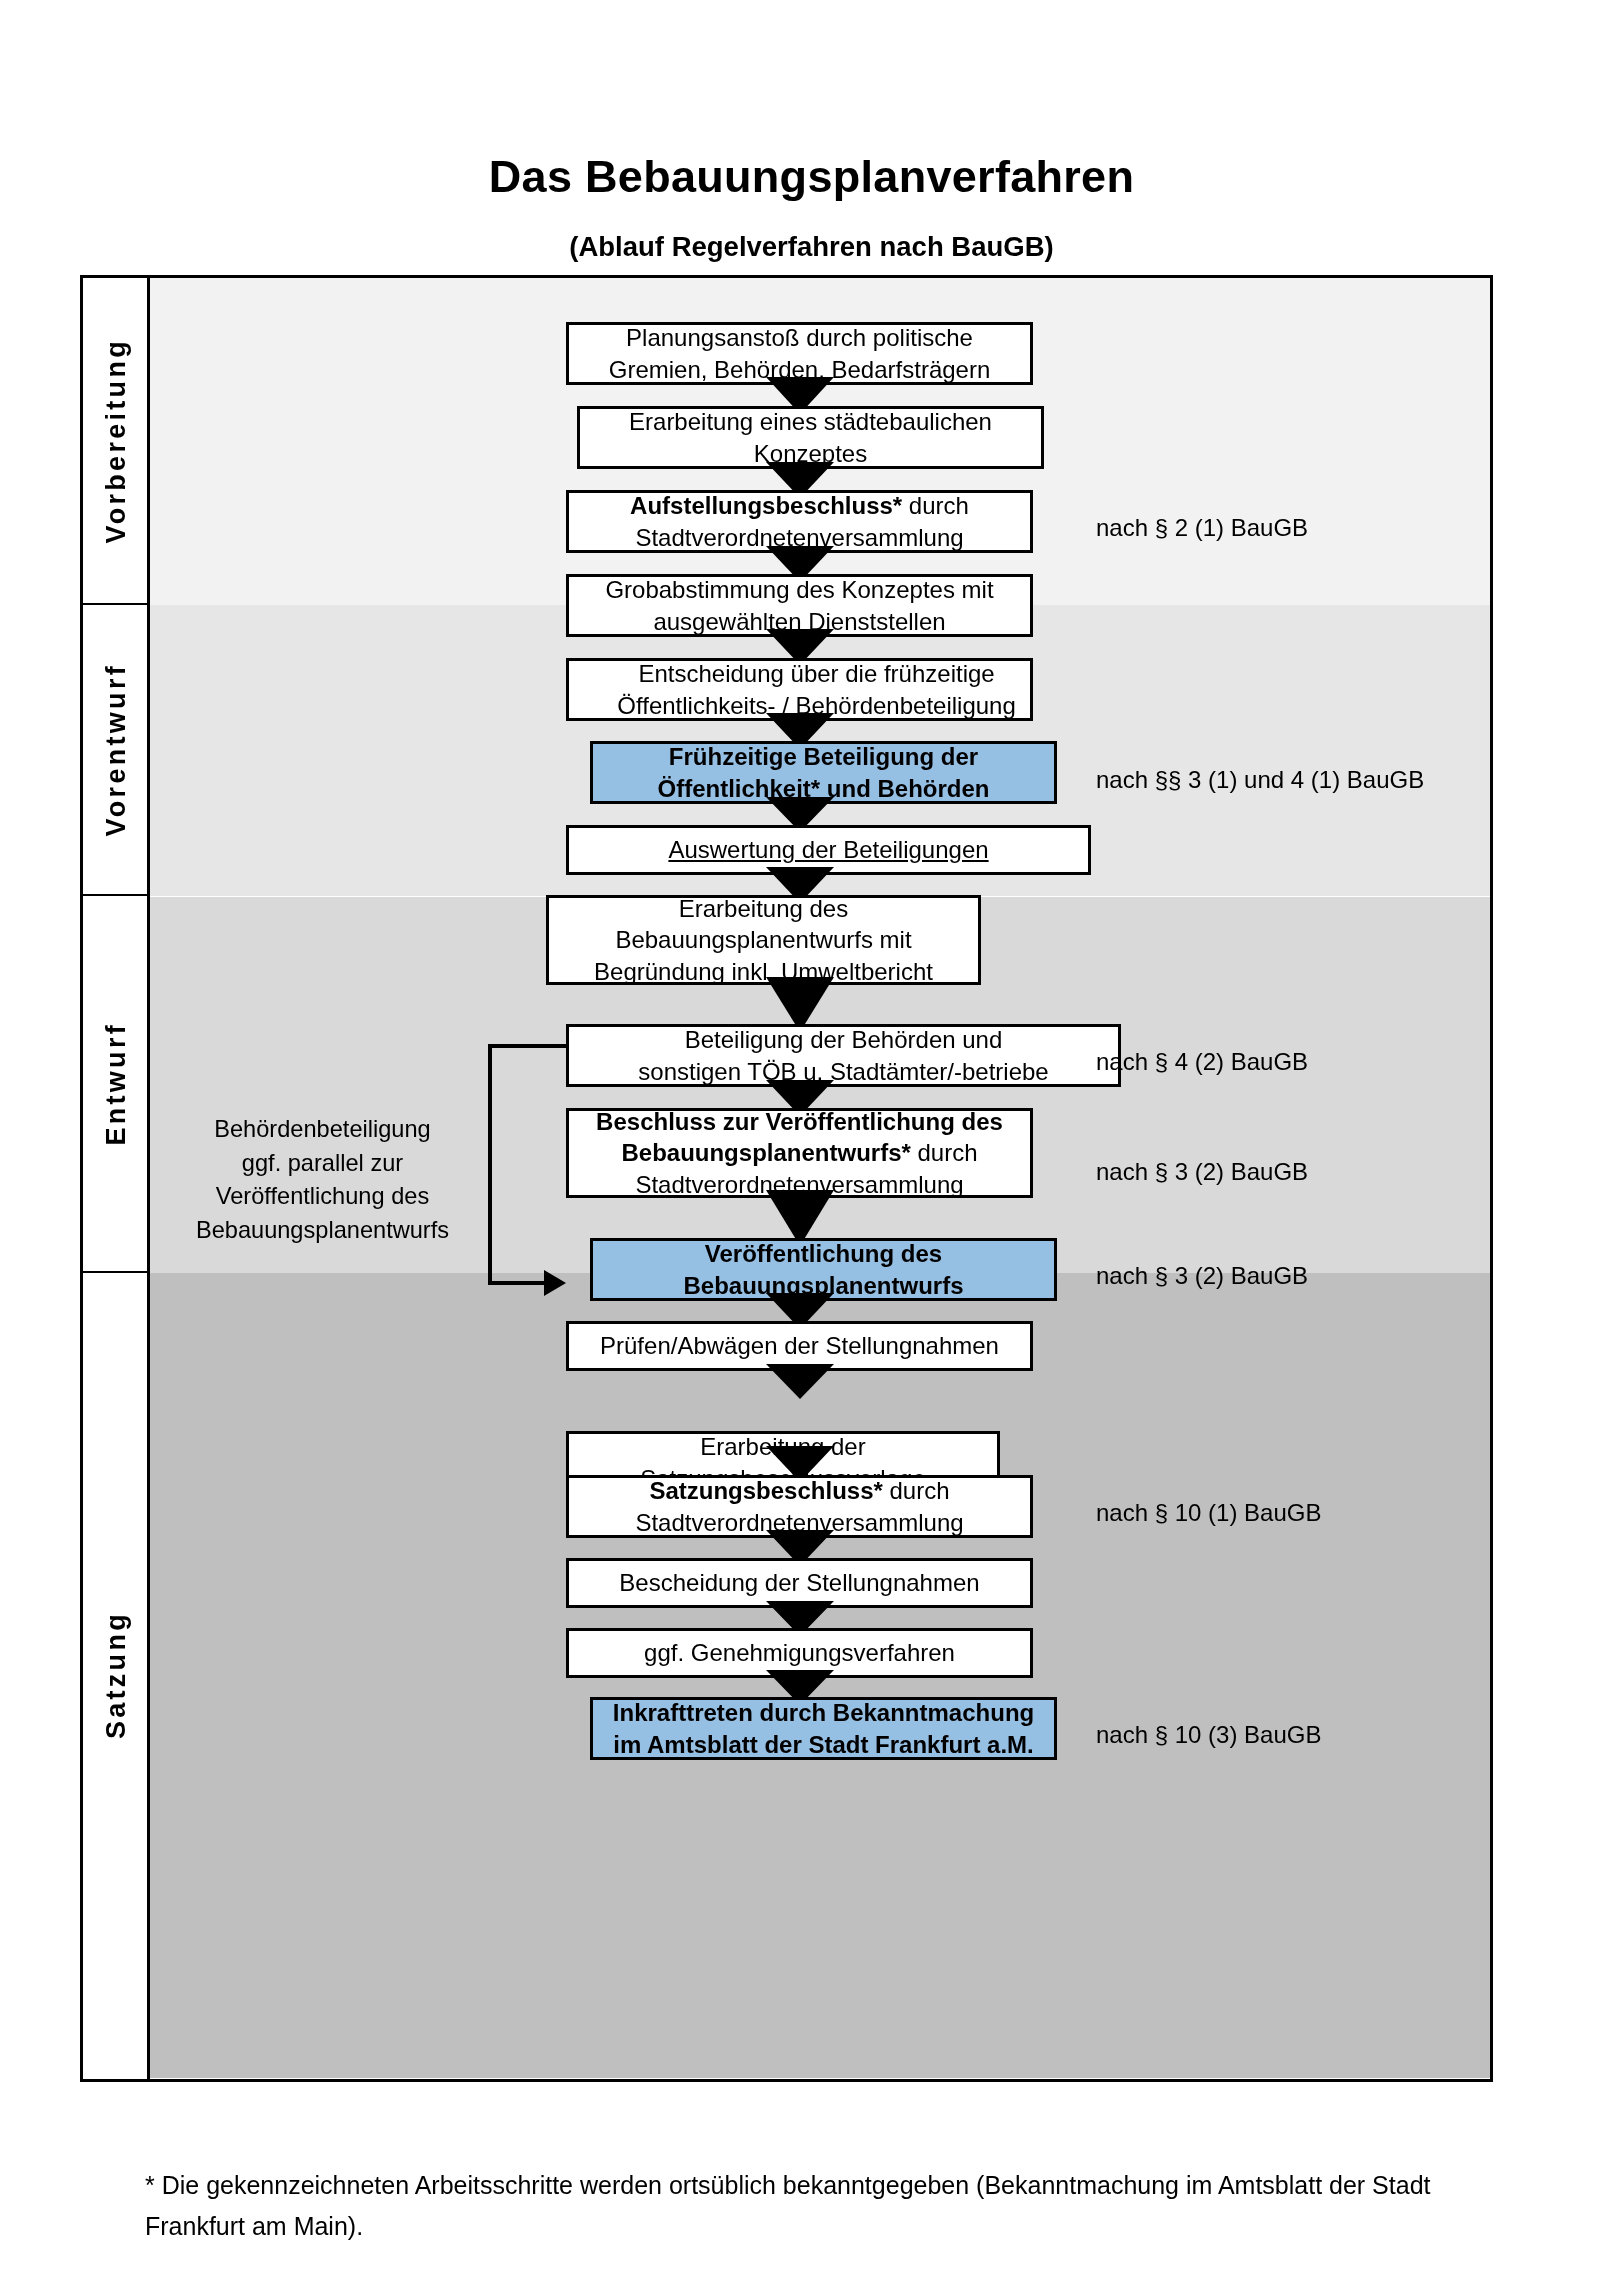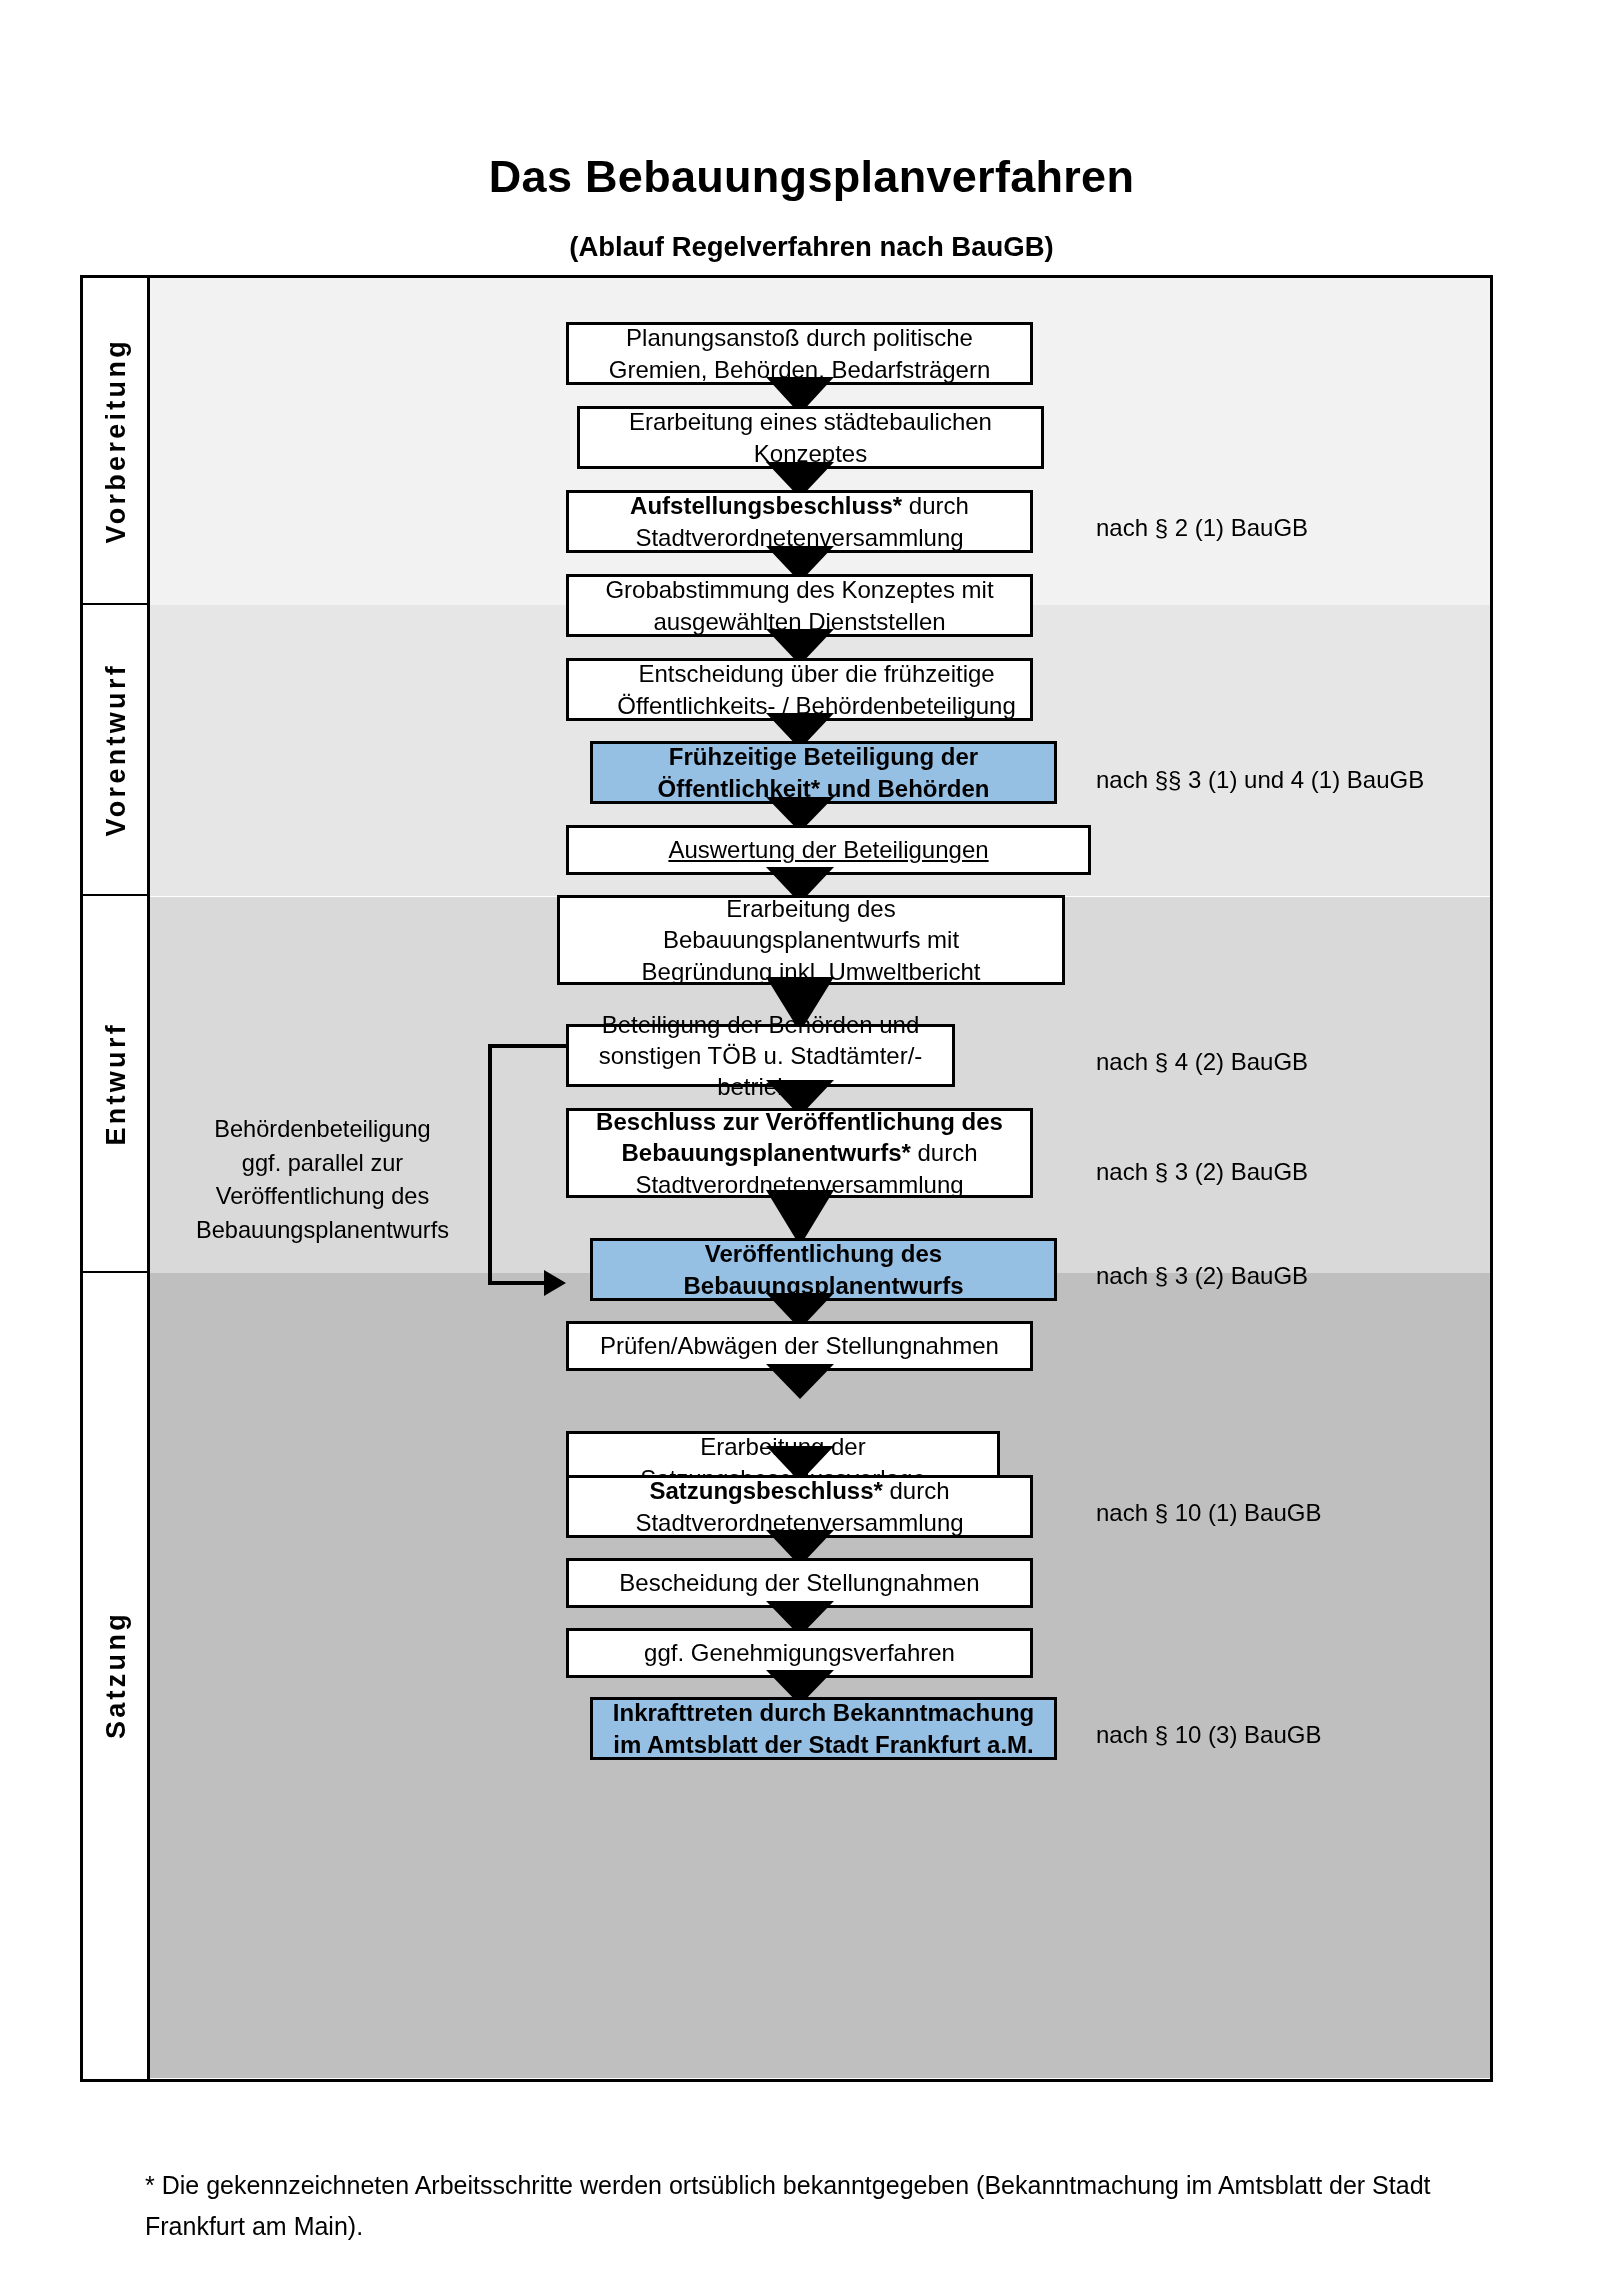--- a/index.html
+++ b/index.html
@@ -132,29 +132,29 @@
           <div><b>Öffentlichkeit* und Behörden</b></div>
         </div>
       </div>
       <div class="darrow" style="left: 683px; top: 519px; border-top-width: 35px;"></div>
       <div class="fbox" style="left: 483px; top: 547px; width: 525px; height: 50px; text-decoration: underline;">
         <div>
           <div>Auswertung der Beteiligungen</div>
         </div>
       </div>
       <div class="darrow" style="left: 683px; top: 589px; border-top-width: 36px;"></div>
-      <div class="fbox" style="left: 474px; top: 617px; width: 508px; height: 90px; text-align: center;">
+      <div class="fbox" style="left: 463px; top: 617px; width: 435px; height: 90px; text-align: center;">
         <div>
           <div>Erarbeitung des</div>
           <div>Bebauungsplanentwurfs mit</div>
           <div>Begründung inkl. Umweltbericht</div>
         </div>
       </div>
       <div class="darrow" style="left: 683px; top: 699px; border-top-width: 55px;"></div>
-      <div class="fbox" style="left: 483px; top: 746px; width: 389px; height: 63px;">
+      <div class="fbox" style="left: 483px; top: 746px; width: 555px; height: 63px;">
         <div>
           <div>Beteiligung der Behörden und</div>
           <div>sonstigen TÖB u. Stadtämter/-betriebe</div>
         </div>
       </div>
       <div class="darrow" style="left: 683px; top: 802px; border-top-width: 36px;"></div>
       <div class="fbox" style="left: 483px; top: 830px; width: 467px; height: 90px;">
         <div>
           <div><b>Beschluss zur Veröffentlichung des</b></div>
           <div><b>Bebauungsplanentwurfs*</b> durch</div>

